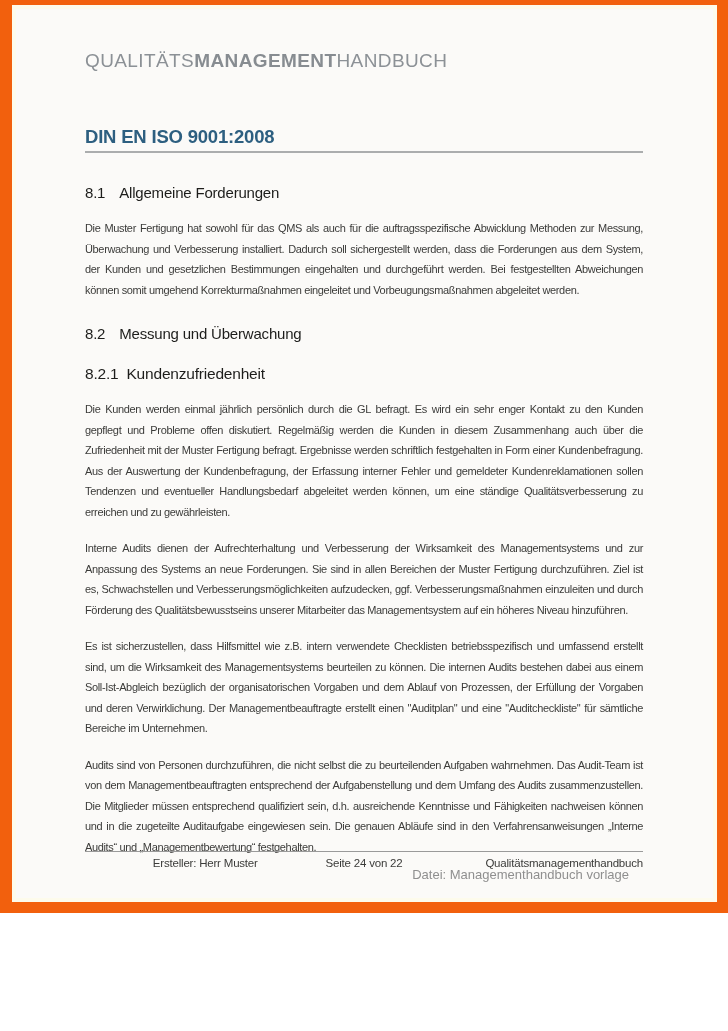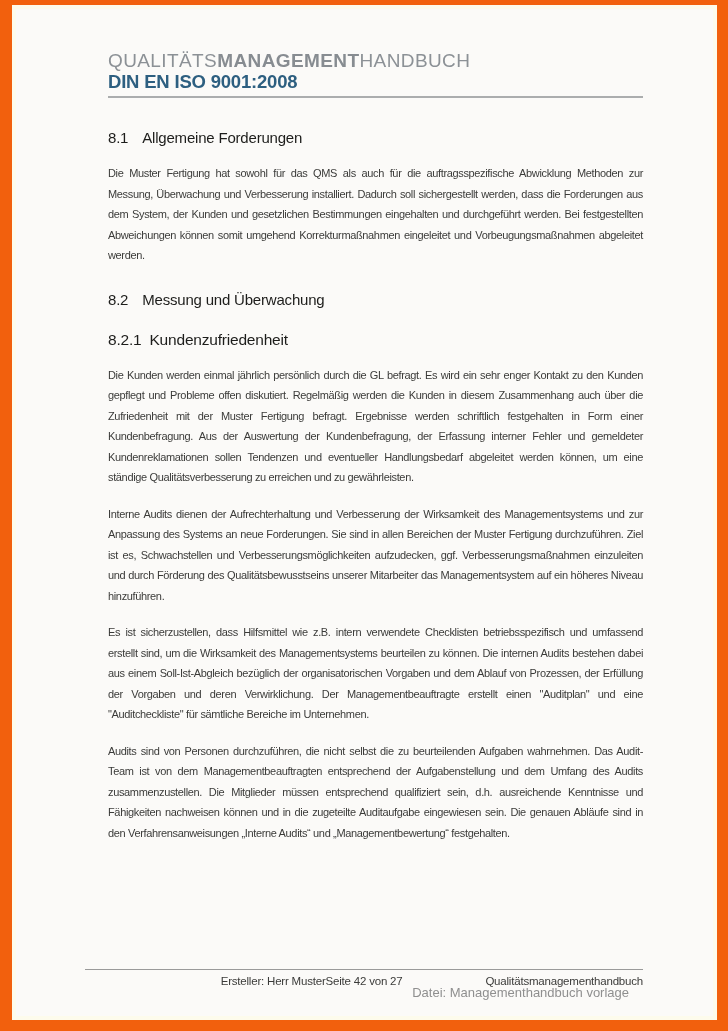--- a/index.html
+++ b/index.html
@@ -4,45 +4,45 @@
 <style>
   * { margin: 0; padding: 0; box-sizing: border-box; }
   html, body { background: #ffffff; }
   body {
     font-family: "Liberation Sans", "DejaVu Sans", sans-serif;
     width: 728px;
   }
   .page {
     position: relative;
     width: 728px;
-    height: 1031px;
+    height: 913px;
     background: #fbfaf8;
     border-style: solid;
     border-color: #F2600D;
     border-top-width: 5px;
     border-left-width: 12px;
     border-right-width: 11px;
     border-bottom-width: 11px;
     box-shadow: inset 0 0 0 4px #fdfbec;
     overflow: hidden;
-    padding-left: 23px;
   }
   .content {
     padding: 45px 74px 0 73px;
   }
   .doc-header {
     font-size: 19px;
     line-height: 21px;
     letter-spacing: 0.4px;
     color: #8c9196;
     font-weight: 400;
     white-space: nowrap;
   }
   .doc-header .seg-bold { font-weight: 700; color: #878c91; }
   .din-title {
+    margin-top: 55px;
     font-size: 18.5px;
     line-height: 21px;
     font-weight: 700;
     letter-spacing: -0.2px;
     color: #2d5f80;
     padding-bottom: 4px;
     border-bottom: 2px solid #abadae;
   }
   h2.sec {
     margin-top: 30px;
@@ -79,21 +79,21 @@
   .footer {
     position: absolute;
     left: 73px;
     right: 74px;
     bottom: 22px;
     border-top: 1px solid #9a9a9a;
     padding-top: 4px;
     display: flex;
     align-items: flex-start;
   }
-  .footer .col-left { flex: 1 1 0; text-align: right; }
+  .footer .col-left { flex: 1 1 0; text-align: center; }
   .footer .col-center { flex: 0 0 auto; text-align: center; }
   .footer .col-right { flex: 1 1 0; text-align: right; }
   .footer .f-line {
     font-size: 11.5px;
     line-height: 14px;
     letter-spacing: -0.2px;
     color: #3b3b39;
   }
   .footer .f-small {
     font-size: 13px;
@@ -129,20 +129,20 @@
 
     <p class="body-text gap-before">Audits sind von Personen durchzuführen, die nicht selbst die zu beurteilenden Aufgaben wahrnehmen. Das Audit-Team ist von dem Managementbeauftragten entsprechend der Aufgabenstellung und dem Umfang des Audits zusammenzustellen. Die Mitglieder müssen entsprechend qualifiziert sein, d.h. ausreichende Kenntnisse und Fähigkeiten nachweisen können und in die zugeteilte Auditaufgabe eingewiesen sein. Die genauen Abläufe sind in den Verfahrensanweisungen „Interne Audits“ und „Managementbewertung“ festgehalten.</p>
 
   </div>
 
   <div class="footer">
     <div class="col-left">
       <div class="f-line">Ersteller: Herr Muster</div>
     </div>
     <div class="col-center">
-      <div class="f-line">Seite 42 von 27</div>
+      <div class="f-line">Seite 24 von 22</div>
     </div>
     <div class="col-right">
       <div class="f-line">Qualitätsmanagementhandbuch</div>
       <div class="f-small">Datei: Managementhandbuch vorlage</div>
     </div>
   </div>
 </div>
 
 </body></html>

